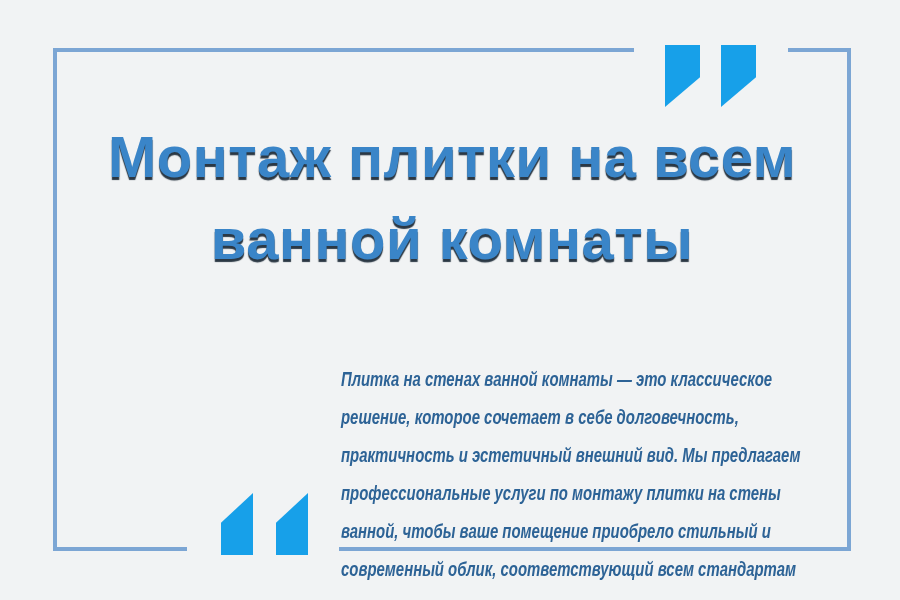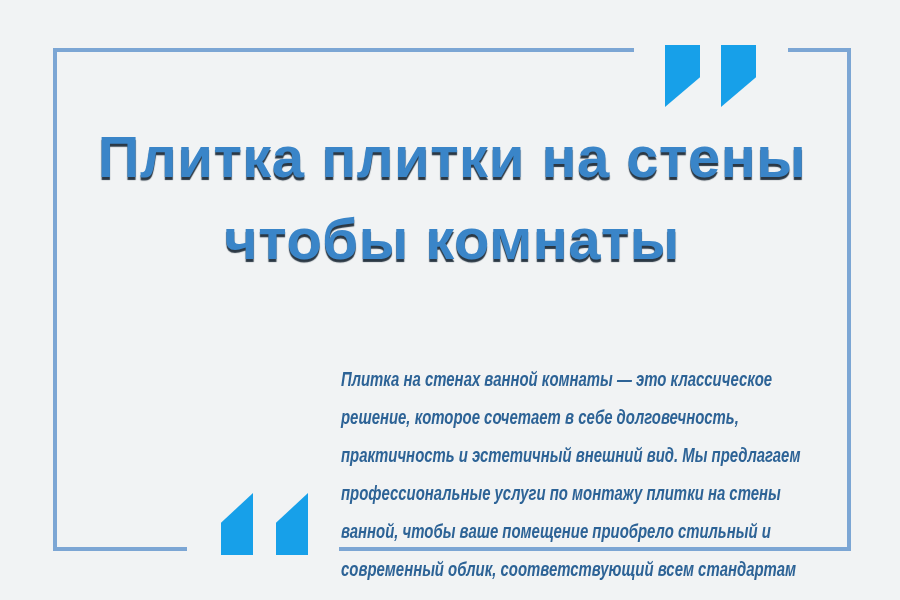--- a/index.html
+++ b/index.html
@@ -120,19 +120,19 @@
     <span class="qpiece"></span>
     <span class="qpiece"></span>
   </div>
 
   <div class="quote quote-bottom">
     <span class="qpiece"></span>
     <span class="qpiece"></span>
   </div>
 
   <h1 class="title">
-    <span class="title-line">Плитка плитки на стены</span>
-    <span class="title-line">чтобы комнаты</span>
+    <span class="title-line">Монтаж плитки на всем</span>
+    <span class="title-line">ванной комнаты</span>
   </h1>
 
   <p class="body-text">Плитка на стенах ванной комнаты — это классическое решение, которое сочетает в себе долговечность, практичность и эстетичный внешний вид. Мы предлагаем профессиональные услуги по монтажу плитки на стены ванной, чтобы ваше помещение приобрело стильный и современный облик, соответствующий всем стандартам качества.</p>
 
 </div>
 
 </body></html>

